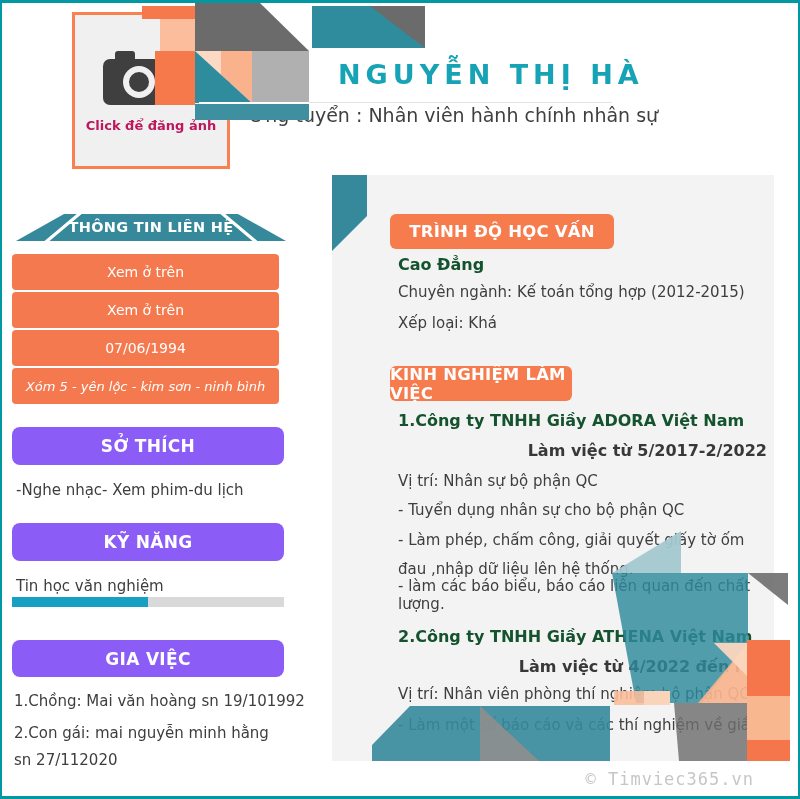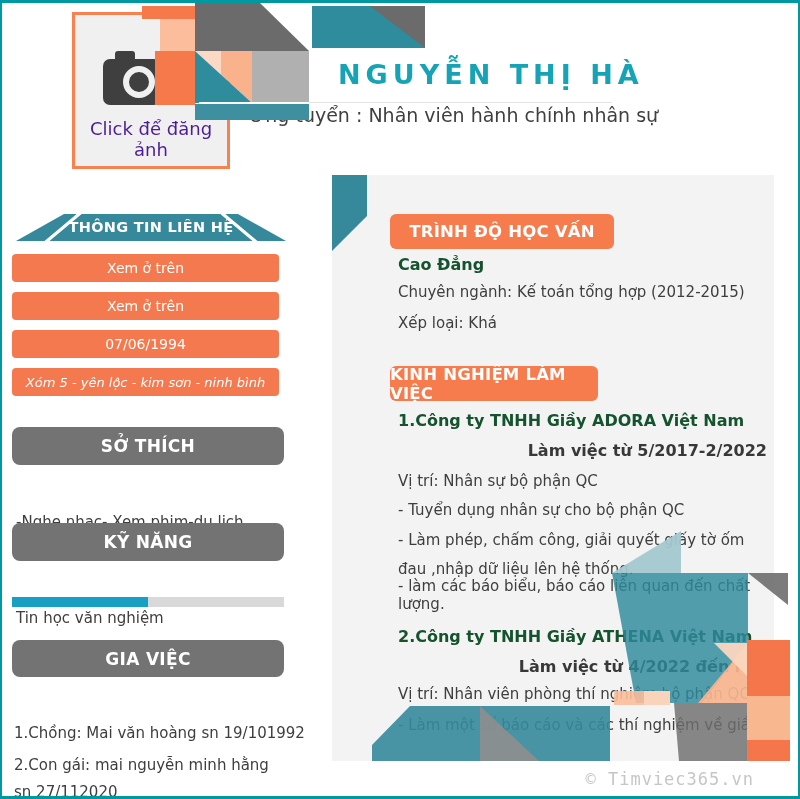--- a/index.html
+++ b/index.html
@@ -2,40 +2,40 @@
 <html><head>
 <meta charset="utf-8">
 <style>
   html,body{margin:0;padding:0;background:#fff;}
   .page{position:relative;width:800px;height:799px;box-sizing:border-box;background:#fff;
         border:2px solid #0099A1;border-top-width:3px;border-bottom-width:3px;
         font-family:"DejaVu Sans","Liberation Sans",sans-serif;overflow:hidden;color:#3E3E3E;}
   .a{position:absolute;}
   
   .photo{left:70px;top:9px;width:152px;height:151px;background:#F0F0F0;border:3px solid #F8814F;z-index:1;cursor:pointer;}
-  .photo-label{left:0;top:103px;width:100%;text-align:center;font-size:18px;font-weight:normal;color:#4c1d95;}
+  .photo-label{left:0;top:103px;width:100%;text-align:center;font-size:13px;font-weight:bold;color:#be185d;}
   
   .dec{z-index:2;}
   
   .name{left:336px;top:56px;font-size:27px;font-weight:bold;letter-spacing:5px;color:#16A3B5;white-space:nowrap;}
   .subtitle{left:247px;top:101px;font-size:19px;color:#3F3F3F;white-space:nowrap;}
   .hairline{left:307px;top:99px;width:303px;height:1px;background:#E4E4E4;}
   
   .banner{left:14px;top:211px;width:270px;height:27px;background:#35899B;
           clip-path:polygon(0 100%,48px 0,calc(100% - 48px) 0,100% 100%);
           color:#fff;font-weight:bold;font-size:14.5px;text-align:center;line-height:27px;letter-spacing:.3px;}
   .slash{position:absolute;top:-2px;width:5px;height:32px;background:#fff;}
   .slash.l{left:44px;transform:skewX(-50deg);}
   .slash.r{right:44px;transform:skewX(50deg);}
-  .obtn{left:10px;width:267px;height:28px;background:#F5794E;border-radius:4px;color:#fff;
+  .obtn{left:10px;width:267px;height:36px;background:#F5794E;border-radius:4px;color:#fff;
         font-size:14px;display:flex;align-items:center;justify-content:center;cursor:pointer;white-space:nowrap;}
   .obtn.small{font-size:13px;font-style:italic;}
-  .tbtn{left:10px;width:272px;height:38px;background:#737373;border-radius:8px;color:#fff;
+  .tbtn{left:10px;width:272px;height:38px;background:#8b5cf6;border-radius:8px;color:#fff;
         font-weight:bold;font-size:17px;display:flex;align-items:center;justify-content:center;letter-spacing:.3px;}
-  .side-txt{left:14px;font-size:15px;color:#3E3E3E;margin-top:32px;}
+  .side-txt{left:14px;font-size:15px;color:#3E3E3E;}
   .bar{left:10px;top:594px;width:272px;height:10px;background:#D9D9D9;}
   .bar-fill{height:100%;background:#18A0C4;}
   
   .panel{left:330px;top:172px;width:442px;height:586px;background:#F3F3F3;}
   .flag{left:0;top:0;width:35px;height:76px;background:#35899B;clip-path:polygon(0 0,100% 0,100% 54%,0 100%);}
   .hbtn{left:58px;height:35px;background:#F67B4D;border-radius:6px;color:#fff;font-weight:bold;font-size:16.5px;
         display:flex;align-items:center;justify-content:center;letter-spacing:.2px;}
   .amber{color:#14532d;font-weight:bold;font-size:16px;white-space:nowrap;}
   .body-l{font-size:15px;color:#3E3E3E;}
   .date{font-weight:bold;font-size:16px;color:#383838;white-space:nowrap;}
@@ -97,21 +97,21 @@
   <div class="a side-txt" style="left:12px;top:717px;width:258px;line-height:27px">2.Con gái: mai nguyễn minh hằng sn 27/112020</div>
 
   <div class="a panel">
     <div class="a flag"></div>
 
     <div class="a hbtn" style="top:39px;width:224px">TRÌNH ĐỘ HỌC VẤN</div>
     <div class="a amber" style="left:66px;top:80px">Cao Đẳng</div>
     <div class="a body-l" style="left:66px;top:108px;white-space:nowrap">Chuyên ngành: Kế toán tổng hợp (2012-2015)</div>
     <div class="a body-l" style="left:66px;top:139px">Xếp loại: Khá</div>
 
-    <div class="a hbtn" style="top:191px;width:208px">KINH NGHIỆM LÀM VIỆC</div>
+    <div class="a hbtn" style="top:191px;width:182px">KINH NGHIỆM LÀM VIỆC</div>
 
     <div class="a amber" style="left:66px;top:236px">1.Công ty TNHH Giầy ADORA Việt Nam</div>
     <div class="a date" style="right:7px;top:266px">Làm việc từ 5/2017-2/2022</div>
     <div class="a body-l" style="left:66px;top:297px">Vị trí: Nhân sự bộ phận QC</div>
     <div class="a body-l" style="left:66px;top:326px">- Tuyển dụng nhân sự cho bộ phận QC</div>
     <div class="a body-l" style="left:66px;top:351px;width:375px;line-height:29px">- Làm phép, chấm công, giải quyết giấy tờ ốm đau ,nhập dữ liệu lên hệ thống.</div>
     <div class="a body-l" style="left:66px;top:402px">- làm các báo biểu, báo cáo liên quan đến chất lượng.</div>
 
     <div class="a amber" style="left:66px;top:452px">2.Công ty TNHH Giầy ATHENA Việt Nam</div>
     <div class="a date" style="right:7px;top:482px">Làm việc từ 4/2022 đến nay</div>

